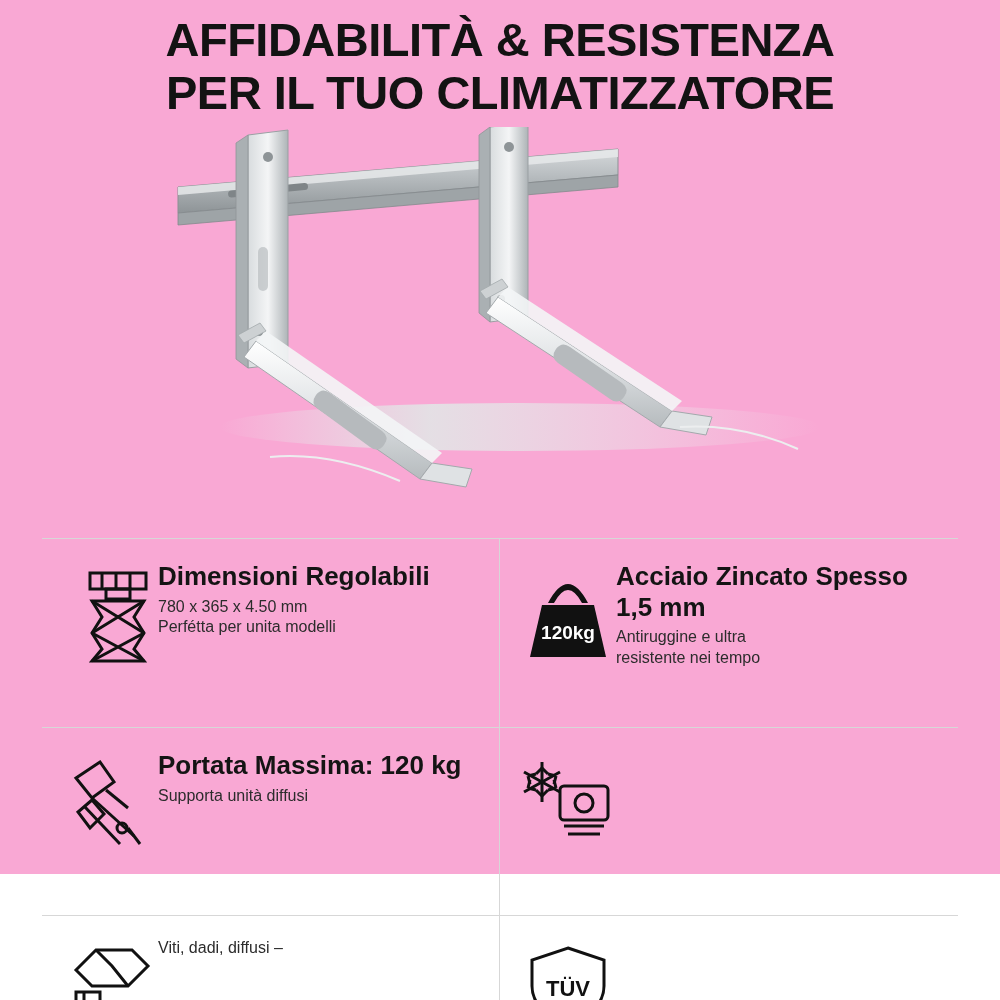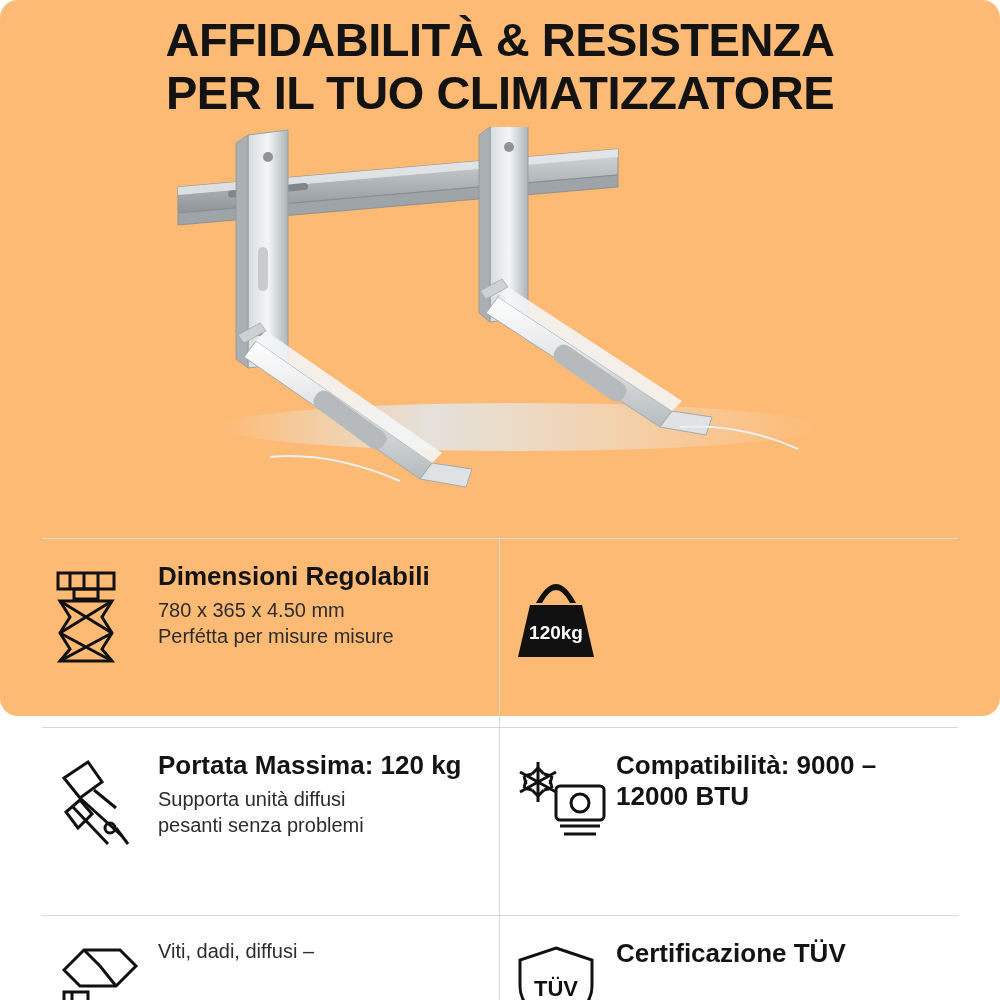--- a/index.html
+++ b/index.html
@@ -7,23 +7,22 @@
     margin: 0; padding: 0;
     width: 1000px; height: 1000px;
     background: #ffffff;
     font-family: "Liberation Sans", sans-serif;
     color: #111111;
     overflow: hidden;
   }
   .page {
     position: relative;
     width: 1000px;
-    height: 716px;
-    background: #fdba74;
-    border-radius: 18px;
+    height: 874px;
+    background: #f9a8d4;
   }
 
   
   .headline {
     padding-top: 14px;
     text-align: center;
   }
   .headline .line {
     font-weight: 700;
     font-size: 47px;
@@ -59,33 +58,33 @@
     padding: 22px 10px 0 8px;
     position: relative;
   }
   .cell.col-left { border-right: 1px solid #d7d7d7; }
   .cell.row-2, .cell.row-3 { border-top: 1px solid #d7d7d7; }
 
   .icon-wrap {
     width: 108px;
     min-width: 108px;
     display: flex;
-    justify-content: flex-start;
+    justify-content: flex-end;
     padding-top: 6px;
   }
   .txt { padding-right: 4px; }
   .f-title {
     font-size: 26px;
     font-weight: 700;
     line-height: 1.18;
     color: #141414;
     margin: 0 0 5px 0;
   }
   .f-sub {
-    font-size: 20px;
+    font-size: 16px;
     font-weight: 400;
     line-height: 1.3;
     color: #2c2c2c;
     margin: 0;
   }
   .f-sub .ln { display: block; }
 
   
   .kg-label {
     font-size: 19px;
@@ -198,32 +197,42 @@
           <path d="M10 34 L62 66 M62 34 L10 66 M10 66 L62 94 M62 66 L10 94"></path>
         </svg>
       </div>
       <div class="txt">
         <div class="f-title">
           <span class="ln">Dimensioni</span>
           <span class="ln">Regolabili</span>
         </div>
         <div class="f-sub">
           <span class="ln">780 x 365 x 4.50 mm</span>
-          <span class="ln">Perfétta per misure misure</span>
+          <span class="ln">Perfétta per unita modelli</span>
         </div>
       </div>
     </div>
 
     <div class="cell row-1">
       <div class="icon-wrap">
         <svg width="96" height="96" viewBox="0 0 96 96">
           <path d="M28 36 Q48 -2 68 36 L62 36 Q48 10 34 36 Z" fill="#111"></path>
           <path d="M22 38 L74 38 L86 90 L10 90 Z" fill="#111"></path>
           <text class="kg-label" x="48" y="72" text-anchor="middle">120kg</text>
         </svg>
+      </div>
+      <div class="txt">
+        <div class="f-title">
+          <span class="ln">Acciaio Zincato</span>
+          <span class="ln">Spesso 1,5 mm</span>
+        </div>
+        <div class="f-sub">
+          <span class="ln">Antiruggine e ultra</span>
+          <span class="ln">resistente nei tempo</span>
+        </div>
       </div>
     </div>
 
     <div class="cell col-left row-2">
       <div class="icon-wrap">
         <svg width="96" height="96" viewBox="0 0 96 96" fill="none" stroke="#111" stroke-width="3">
           <path d="M14 22 L38 6 L52 26 L30 42 Z"></path>
           <path d="M30 42 L72 80"></path>
           <path d="M66 72 L78 88"></path>
           <path d="M22 50 L58 88"></path>
@@ -232,21 +241,20 @@
           <path d="M44 34 L66 52"></path>
         </svg>
       </div>
       <div class="txt">
         <div class="f-title">
           <span class="ln">Portata Massima:</span>
           <span class="ln">120 kg</span>
         </div>
         <div class="f-sub">
           <span class="ln">Supporta unità diffusi</span>
-          <span class="ln">pesanti senza problemi</span>
         </div>
       </div>
     </div>
 
     <div class="cell row-2">
       <div class="icon-wrap">
         <svg width="104" height="96" viewBox="0 0 104 96" fill="none" stroke="#111" stroke-width="3">
           <g>
             <line x1="30" y1="6" x2="30" y2="46"></line>
             <line x1="12" y1="16" x2="48" y2="36"></line>
@@ -257,24 +265,20 @@
           </g>
           <g>
             <rect x="48" y="30" width="48" height="34" rx="4"></rect>
             <circle cx="72" cy="47" r="9"></circle>
             <line x1="52" y1="70" x2="92" y2="70"></line>
             <line x1="56" y1="78" x2="88" y2="78"></line>
           </g>
         </svg>
       </div>
       <div class="txt">
-        <div class="f-title">
-          <span class="ln">Compatibilità:</span>
-          <span class="ln">9000 – 12000 BTU</span>
-        </div>
       </div>
     </div>
 
     <div class="cell col-left row-3">
       <div class="icon-wrap">
         <svg width="96" height="80" viewBox="0 0 96 80" fill="none" stroke="#111" stroke-width="3">
           <path d="M14 26 L34 6 L70 6 L86 22 L66 42 L30 42 Z"></path>
           <path d="M34 6 L50 22 L66 42"></path>
           <path d="M14 48 L38 48 L38 74 L14 74 Z"></path>
           <path d="M14 62 L38 62 M22 48 L22 74"></path>
@@ -287,22 +291,16 @@
       </div>
     </div>
 
     <div class="cell row-3">
       <div class="icon-wrap">
         <svg width="96" height="84" viewBox="0 0 96 84" fill="none" stroke="#111" stroke-width="3">
           <path d="M48 4 L84 16 V42 C84 62 66 74 48 80 C30 74 12 62 12 42 V16 Z"></path>
           <text class="tuv-label" x="48" y="52" text-anchor="middle" stroke="none">TÜV</text>
         </svg>
       </div>
-      <div class="txt">
-        <div class="f-title">
-          <span class="ln">Certificazione</span>
-          <span class="ln">TÜV</span>
-        </div>
-      </div>
     </div>
 
   </div>
 </div>
 
 </body></html>

